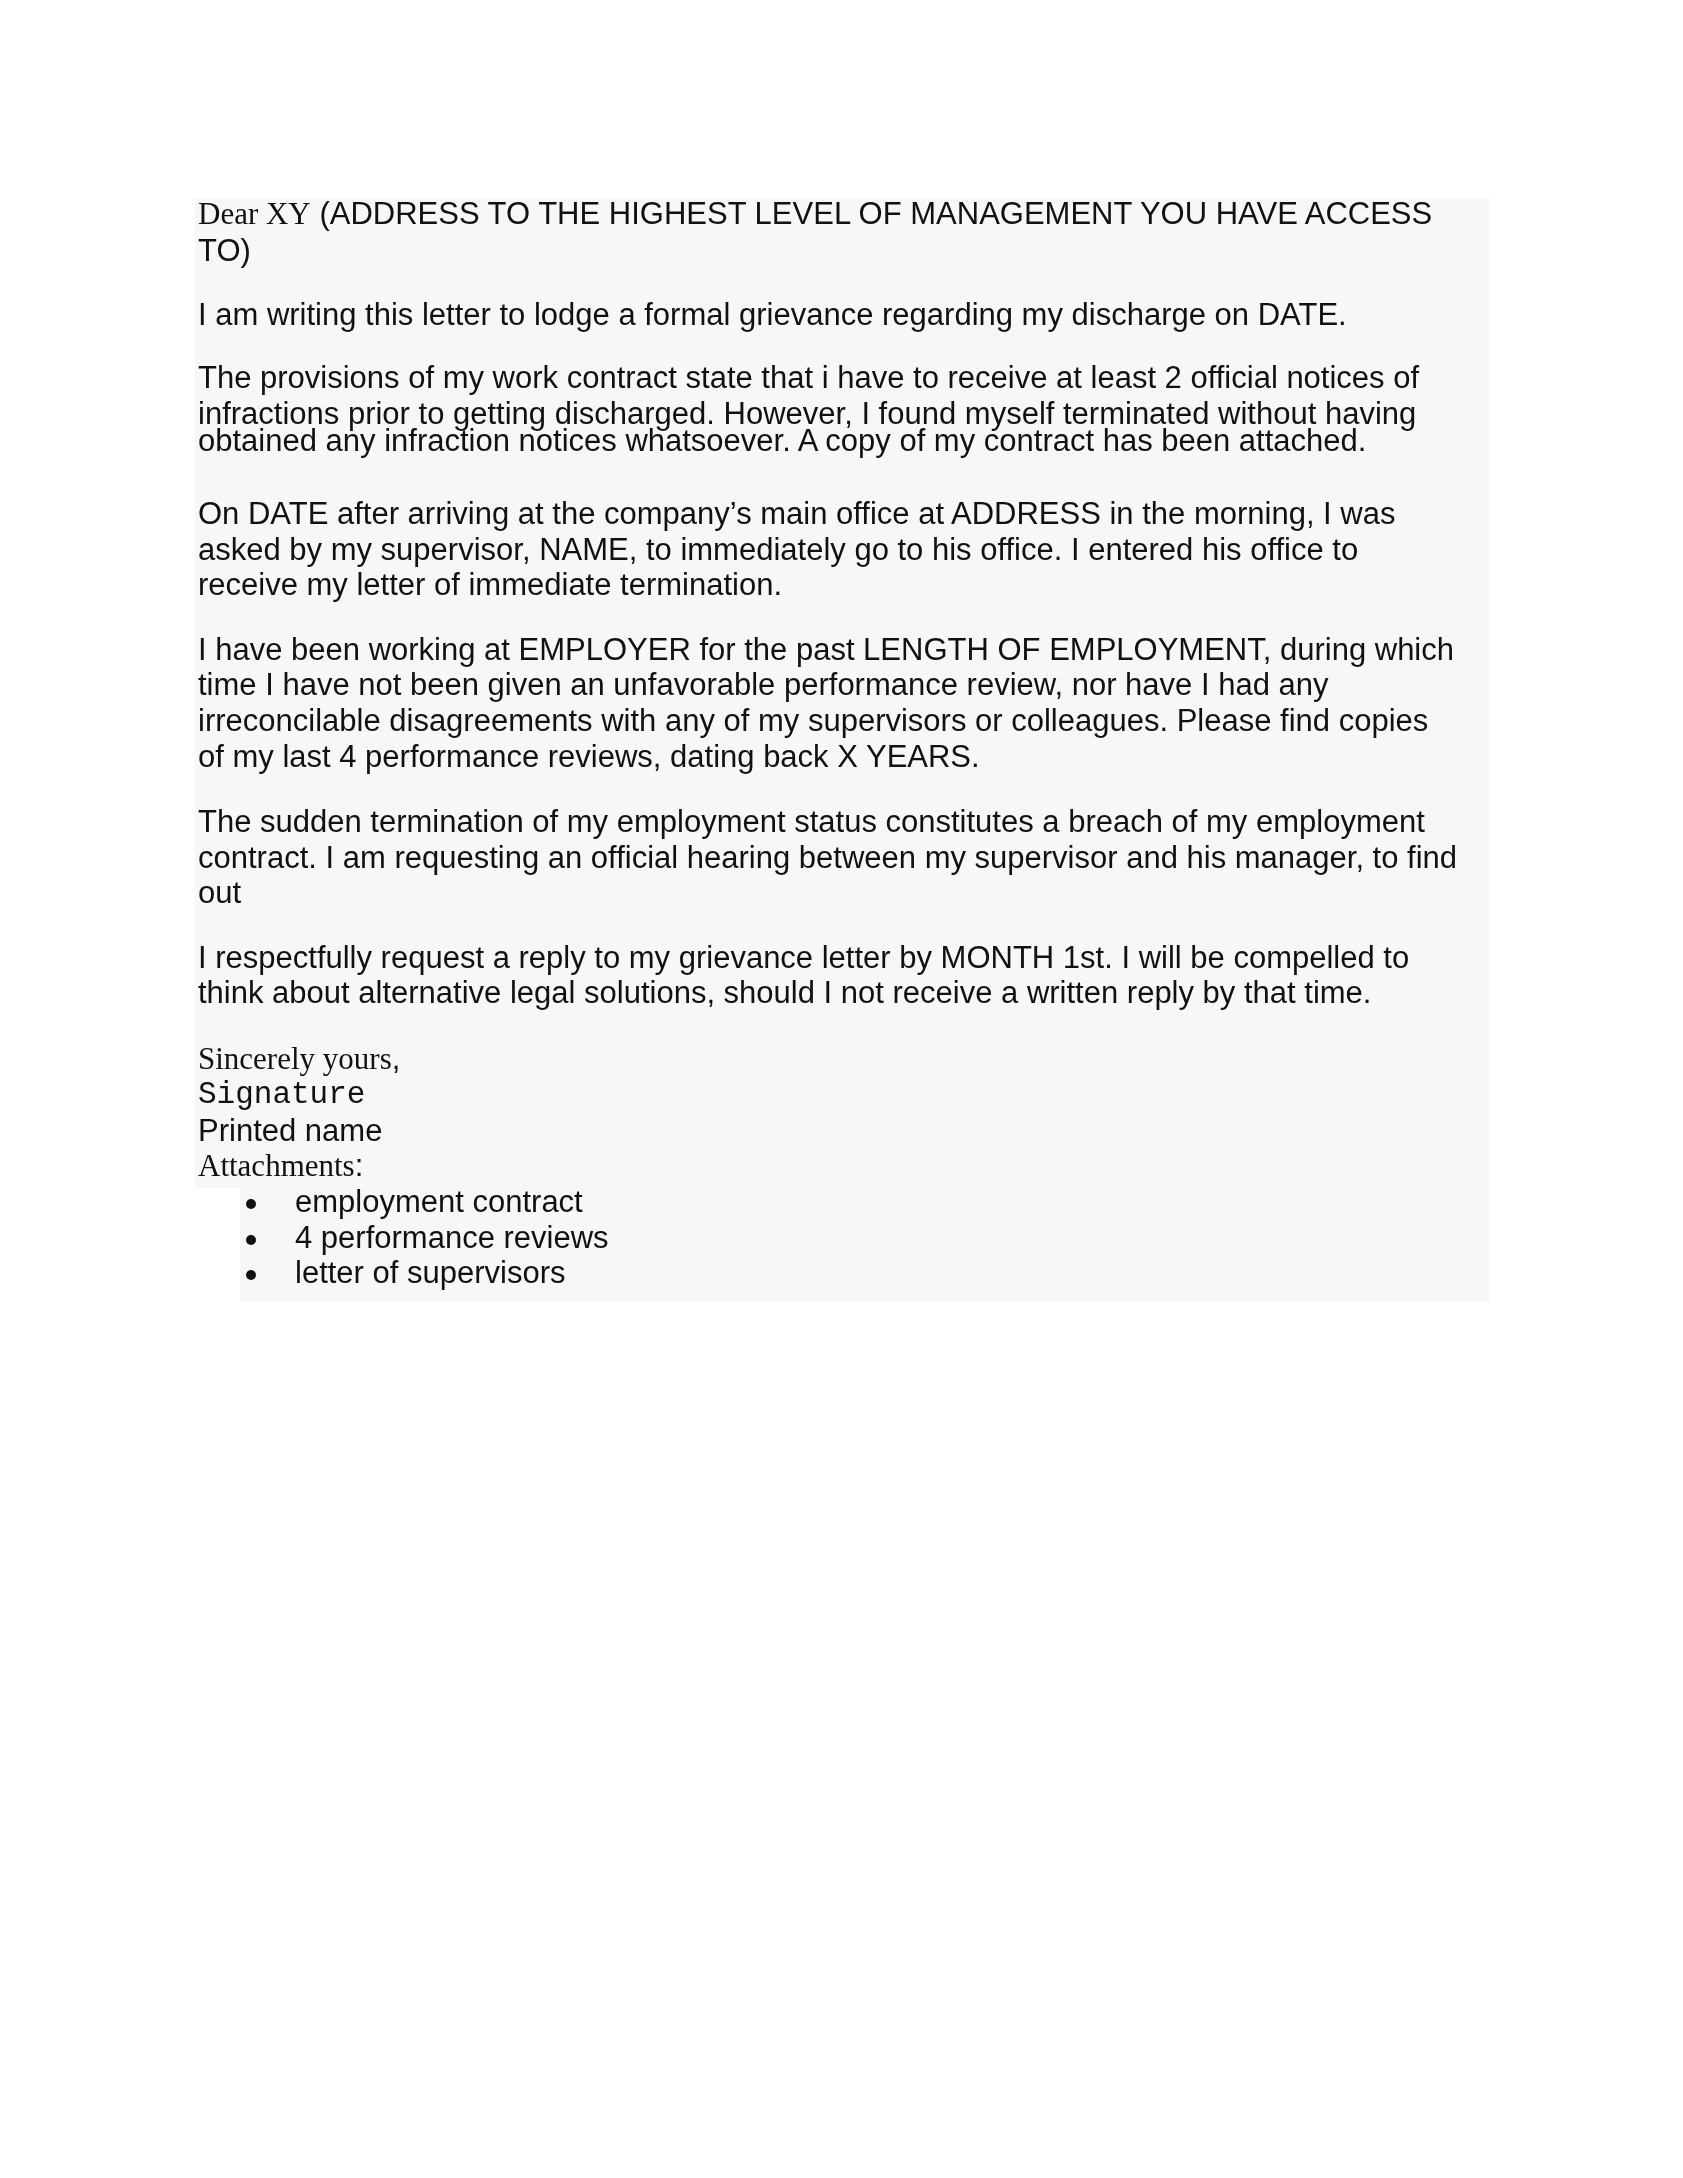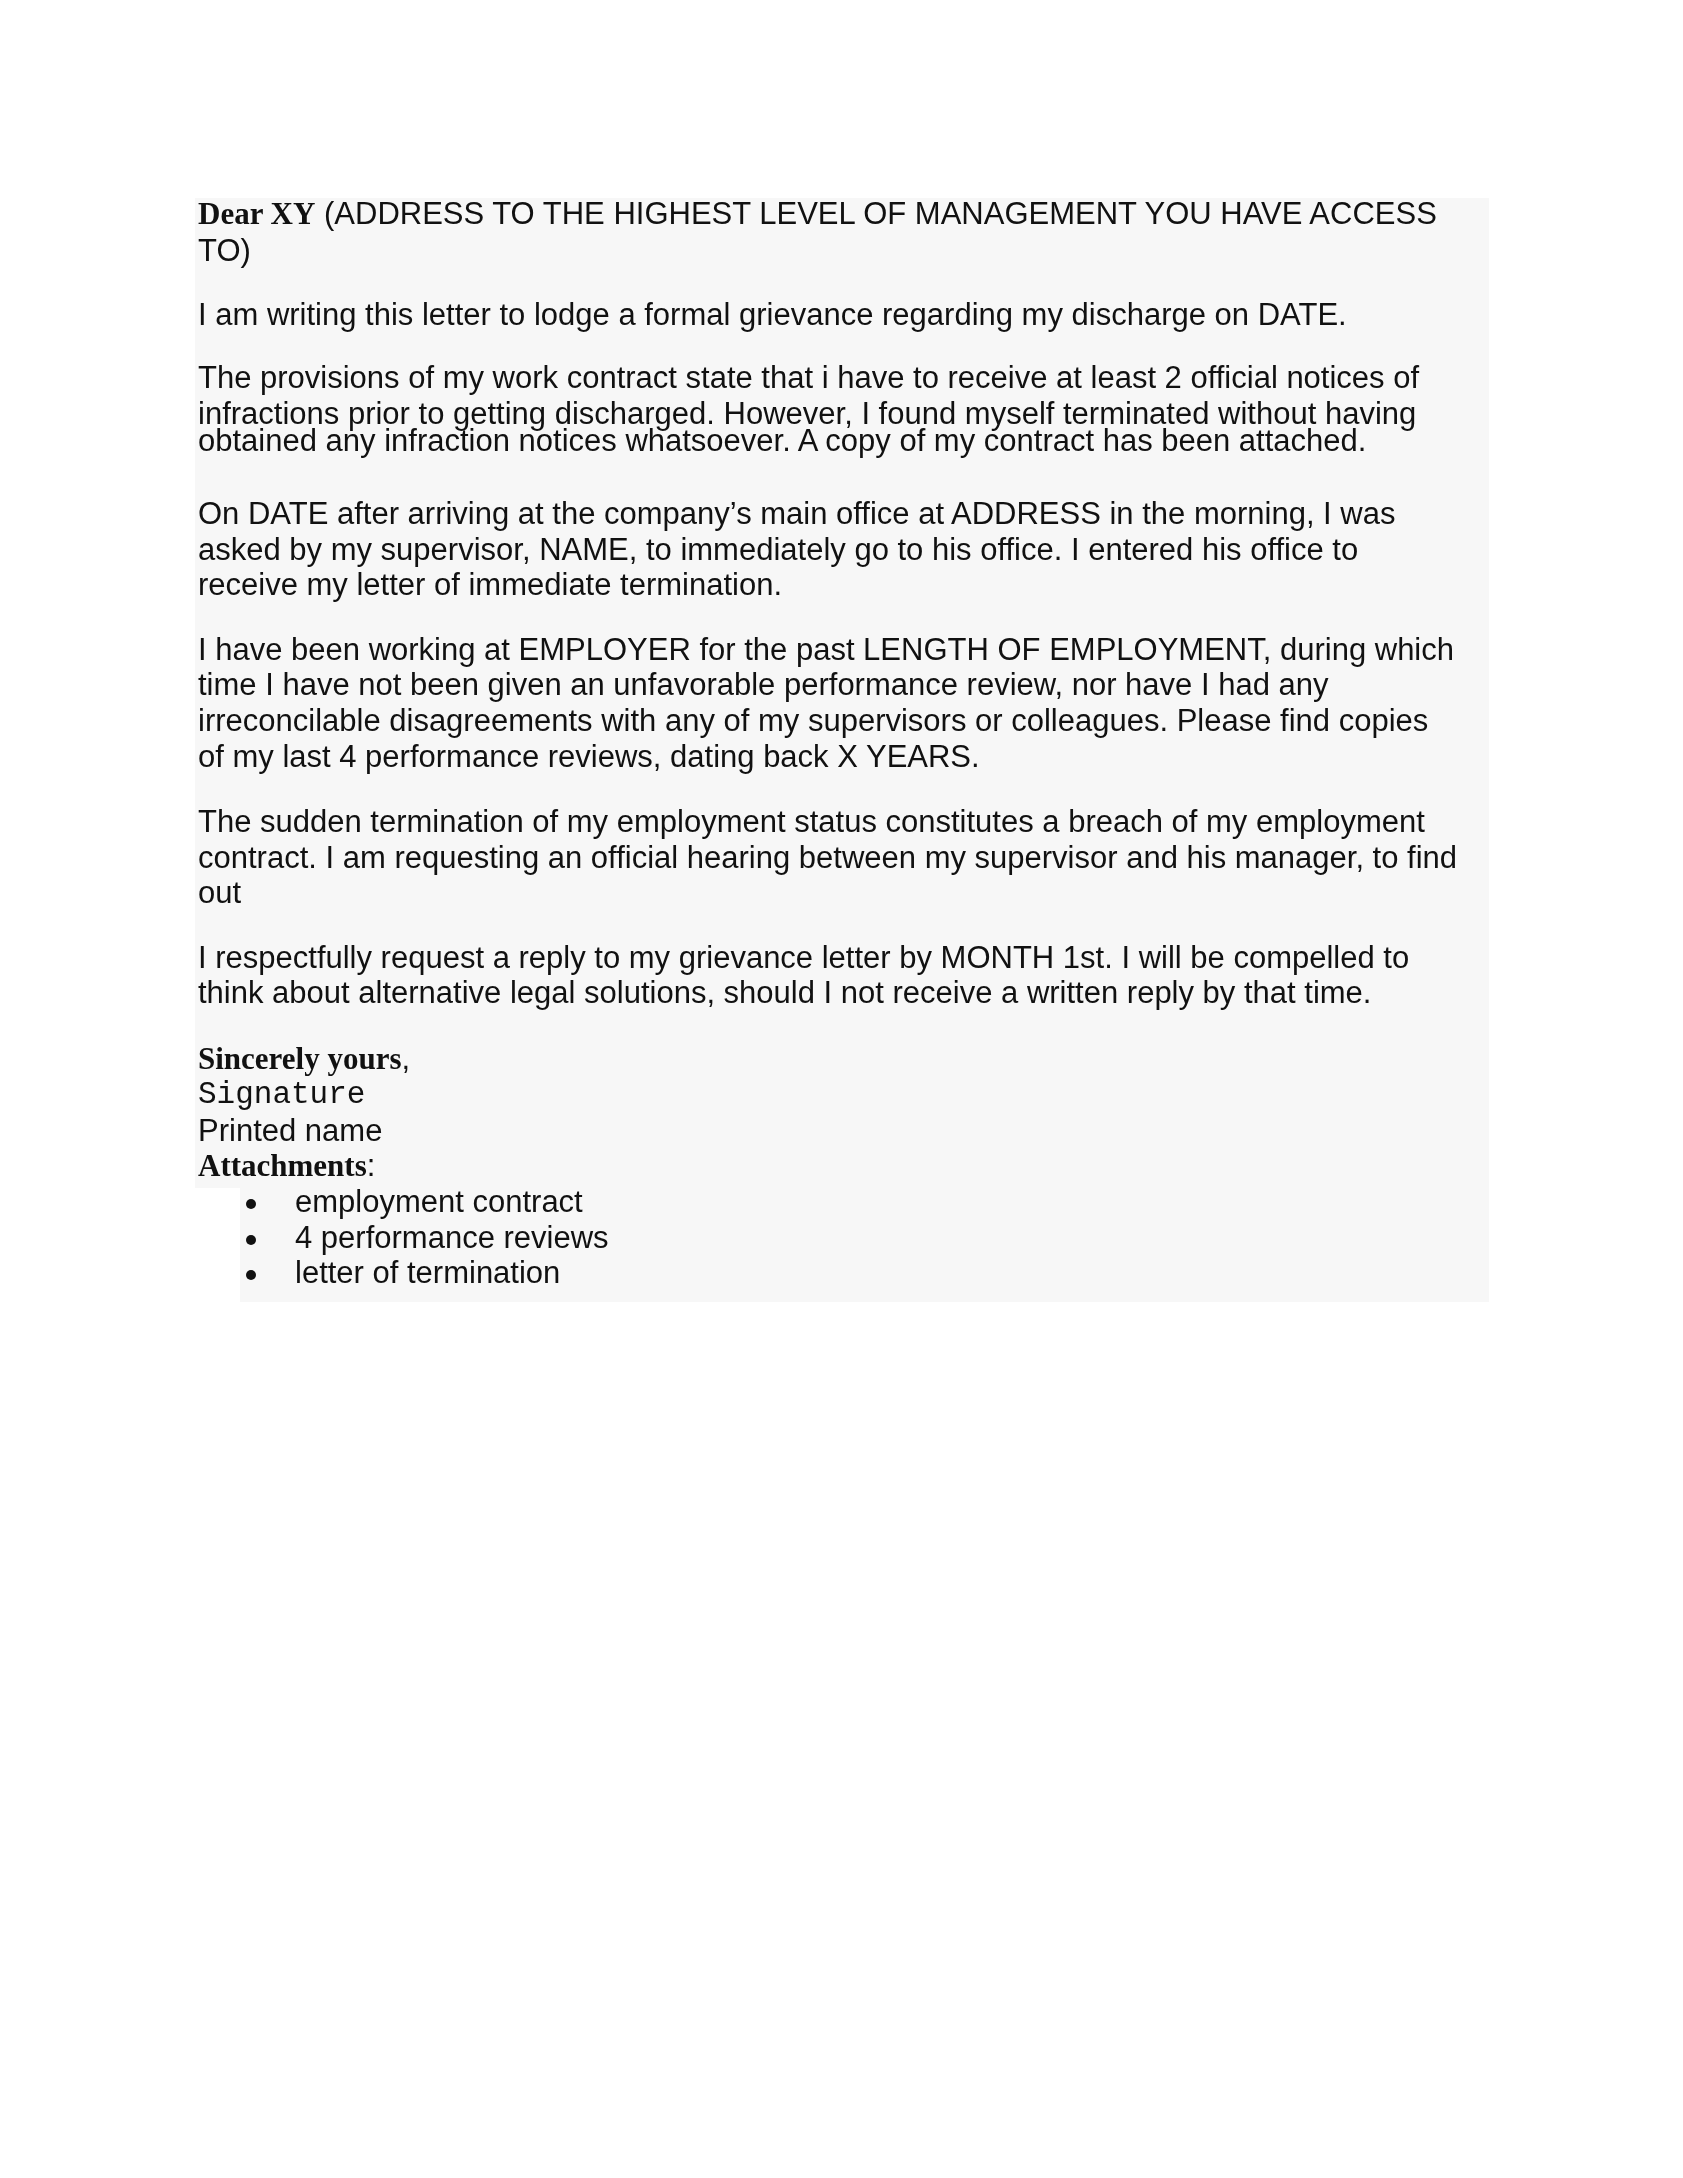--- a/index.html
+++ b/index.html
@@ -5,21 +5,21 @@
   html, body { margin: 0; padding: 0; background: #ffffff; }
   body { width: 1683px; height: 2178px; position: relative; overflow: hidden; }
   .page { position: absolute; left: 0; top: 0; width: 1683px; height: 2178px; background: #ffffff; }
   .shade-main { position: absolute; left: 195px; top: 198px; width: 1294px; height: 990px; background: #f7f7f7; }
   .shade-list { position: absolute; left: 240px; top: 1187px; width: 1249px; height: 115px; background: #f7f7f7; }
   .line {
     position: absolute; left: 198px; white-space: nowrap;
     font-family: "Liberation Sans", sans-serif; font-size: 31px; color: #111111;
     line-height: 36px; height: 36px;
   }
-  .serif-bold { font-family: "Liberation Serif", serif; font-weight: bold; font-size: 31px; }
+  .serif-bold { font-family: "Liberation Serif", serif; font-weight: normal; font-size: 31px; }
   .bullet {
     position: absolute; left: 246px; width: 10px; height: 10px; border-radius: 50%; background: #111;
   }
   .li-text { left: 295px; }
 </style>
 </head>
 <body>
 
 <div class="page">
   <div class="shade-main"></div>
@@ -77,17 +77,17 @@
     <div>
       <span class="bullet" style="top:1199px;"></span>
       <div class="line li-text" style="top:1184px;">employment contract</div>
     </div>
     <div>
       <span class="bullet" style="top:1235px;"></span>
       <div class="line li-text" style="top:1220px;">4 performance reviews</div>
     </div>
     <div>
       <span class="bullet" style="top:1270px;"></span>
-      <div class="line li-text" style="top:1255px;">letter of termination</div>
+      <div class="line li-text" style="top:1255px;">letter of supervisors</div>
     </div>
   </div>
 </div>
 
 
 </body></html>

